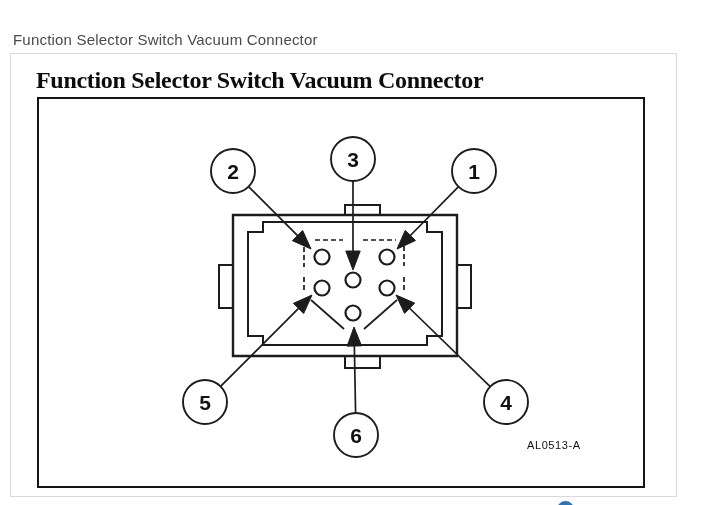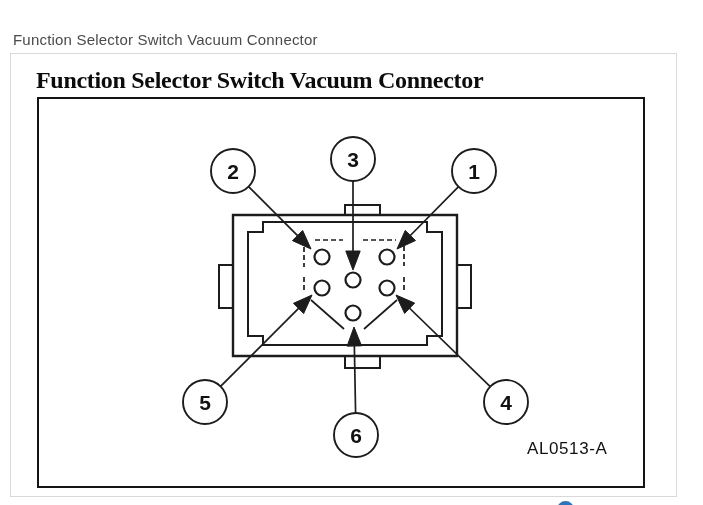--- a/index.html
+++ b/index.html
@@ -38,21 +38,21 @@
     position: absolute;
     left: 26px; top: 43px;
     width: 608px; height: 391px;
     border: 2px solid #141414;
     background: #ffffff;
   }
   .diagram-box svg { display: block; }
   .figure-code {
     position: absolute;
     left: 488px; top: 340px;
-    font-size: 17px;
+    font-size: 11px;
     letter-spacing: 0.6px;
     color: #111111;
     font-weight: 500;
   }
   .blue-dot {
     position: absolute;
     left: 557px; top: 501px;
     width: 17px; height: 17px;
     border-radius: 50%;
     background: #2e74b8;

